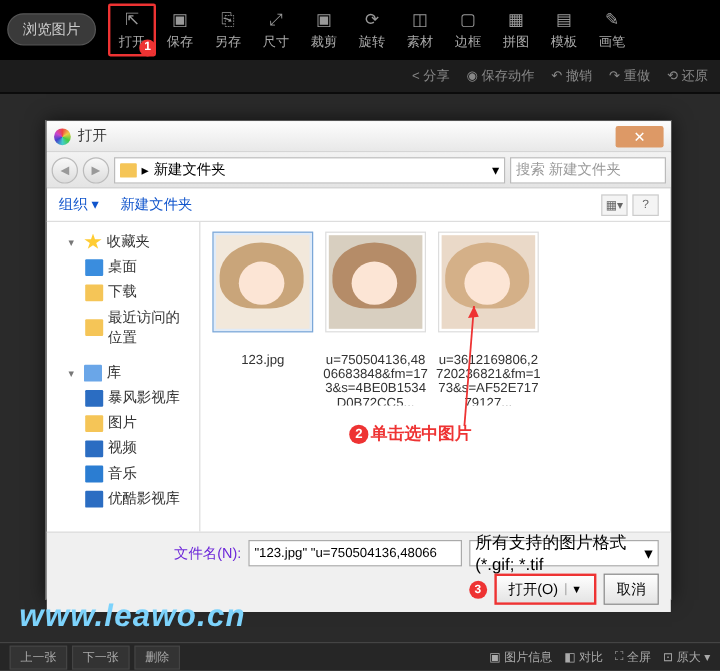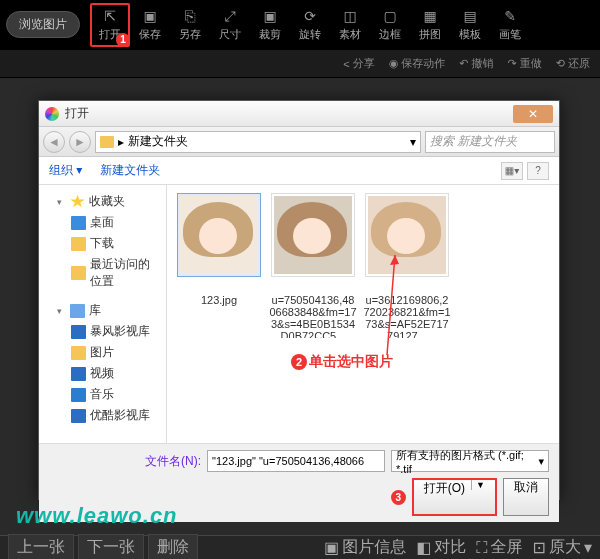--- a/index.html
+++ b/index.html
@@ -16,21 +16,21 @@
 .subbar span{display:flex;align-items:center;gap:3px;cursor:pointer}
 
 .dialog{position:absolute;left:38px;top:100px;width:522px;height:400px;background:#fff;border:1px solid #555;box-shadow:0 0 15px rgba(0,0,0,.6)}
 .dlg-title{height:26px;background:linear-gradient(#fdfdfd,#e8e8e8);display:flex;align-items:center;padding:0 6px;font-size:12px;color:#333;border-bottom:1px solid #ccc}
 .dlg-title .ic{width:14px;height:14px;border-radius:50%;background:conic-gradient(#e44,#ec4,#4c4,#4cc,#44c,#c4c,#e44);margin-right:6px}
 .dlg-close{margin-left:auto;width:40px;height:18px;background:#d96;display:flex;align-items:center;justify-content:center;color:#fff;font-size:12px;border-radius:2px;cursor:pointer}
 .dlg-nav{height:30px;background:linear-gradient(#f2f2f2,#e4e4e4);display:flex;align-items:center;padding:0 4px;gap:4px;border-bottom:1px solid #ccc;font-size:12px}
 .navarr{width:22px;height:22px;border-radius:50%;background:linear-gradient(#f8f8f8,#ddd);border:1px solid #bbb;display:flex;align-items:center;justify-content:center;color:#999;cursor:pointer}
 .crumb{flex:1;height:22px;border:1px solid #bbb;background:#fff;display:flex;align-items:center;padding:0 4px;gap:4px}
 .crumb .ficon{width:14px;height:12px;background:#f5c557;border-radius:1px}
-.search{width:130px;height:22px;border:1px solid #bbb;background:#fff;display:flex;align-items:center;padding:0 4px;color:#999;font-style:italic}
+.search{width:130px;height:22px;border:1px solid #bbb;background:#fff;display:flex;align-items:center;padding:0 4px;color:#999;}
 .dlg-org{height:28px;border-bottom:1px solid #ddd;display:flex;align-items:center;padding:0 10px;font-size:12px;gap:18px}
 .dlg-org a{color:#15c;cursor:pointer}
 .viewbtns{margin-left:auto;display:flex;gap:4px}
 .viewbtns div{width:22px;height:18px;border:1px solid #ccc;background:#f4f4f4;cursor:pointer;display:flex;align-items:center;justify-content:center;color:#666;font-size:10px}
 .dlg-body{display:flex;height:258px}
 .tree{width:128px;border-right:1px solid #ddd;padding:6px 4px;font-size:12px;overflow:hidden}
 .tree-item{display:flex;align-items:center;gap:4px;padding:2px 2px;color:#333;cursor:pointer}
 .tree-item.lv1{padding-left:14px}
 .tree-item.lv2{padding-left:28px}
 .tree .caret{width:9px;color:#777;font-size:9px}
@@ -48,29 +48,29 @@
 .thumb.sel{border:1px solid #7aa7d8;background:#e0ebf8}
 .thumb-img{width:76px;height:76px;background:#e8ddd0}
 .file .fn{margin-top:17px;color:#333;text-align:center;word-break:break-all;max-height:44px;overflow:hidden;line-height:1.1}
 .annot{position:absolute;font-size:14px;color:#e33;left:124px;top:168px;display:flex;align-items:center;gap:2px;font-weight:bold}
 .annot .num{width:16px;height:16px;border-radius:50%;background:#e33;color:#fff;font-size:11px;display:flex;align-items:center;justify-content:center}
 .arrow-svg{position:absolute;left:150px;top:60px;pointer-events:none}
 .dlg-foot{padding:6px 10px;font-size:12px;display:flex;flex-direction:column;gap:6px;background:#f0f0f0;border-top:1px solid #ddd}
 .frow{display:flex;align-items:center;gap:6px;justify-content:flex-end}
 .frow label{color:#6d28d9}
 .fname{width:178px;height:22px;border:1px solid #aaa;padding:0 4px;font-size:11px}
-.filt{width:158px;height:22px;border:1px solid #aaa;background:#fff;padding:0 4px;font-size:11px;display:flex;align-items:center}
-.dbtn{height:38px;border:1px solid #888;background:linear-gradient(#fefefe,#e4e4e4);padding:0 10px;font-size:12px;cursor:pointer;display:flex;align-items:flex-start}
+.filt{width:158px;height:22px;border:1px solid #aaa;background:#fff;padding:0 4px;font-size:14px;display:flex;align-items:center}
+.dbtn{height:26px;border:1px solid #888;background:linear-gradient(#fefefe,#e4e4e4);padding:0 10px;font-size:12px;cursor:pointer;display:flex;align-items:center}
 .dbtn.hl{border:2px solid #e33}
 .dbtn .dd{border-left:1px solid #aaa;margin-left:6px;padding-left:4px;font-size:9px}
 .badge3{width:15px;height:15px;border-radius:50%;background:#e33;color:#fff;font-size:10px;display:flex;align-items:center;justify-content:center;font-weight:bold}
 
-.wm{position:absolute;left:16px;bottom:30px;color:#14b8a6;font-size:22px;font-weight:bold;font-style:italic;font-family:Arial;letter-spacing:1px}
-
-.bbar{position:absolute;bottom:0;left:0;right:0;height:24px;background:#262626;border-top:1px solid #444;display:flex;align-items:center;padding:0 8px;color:#aaa;font-size:16px;gap:4px}
+.wm{position:absolute;left:16px;bottom:30px;color:#7dd3fc;font-size:26px;font-weight:bold;font-style:italic;font-family:Arial;letter-spacing:1px}
+
+.bbar{position:absolute;bottom:0;left:0;right:0;height:24px;background:#262626;border-top:1px solid #444;display:flex;align-items:center;padding:0 8px;color:#aaa;font-size:10px;gap:4px}
 .bbar .btn{padding:2px 8px;background:#333;border:1px solid #444;cursor:pointer}
 .bbar .r{margin-left:auto;display:flex;gap:10px}
 .bbar .r span{display:flex;align-items:center;gap:3px;cursor:pointer}
 
 .art{width:100%;height:100%;position:relative;overflow:hidden}
 .art .hair{position:absolute;width:70px;height:55px;border-radius:50% 50% 40% 40%;top:6px;left:3px}
 .art .face{position:absolute;width:38px;height:36px;background:#fce5d5;border-radius:50%;top:22px;left:19px}
 .a1 .hair{background:#c9a57a}.a1{background:#f2e8db}
 .a2 .hair{background:#b58c68}.a2{background:#d8cfc0}
 .a3 .hair{background:#d4b088}.a3{background:#ead9c8}

